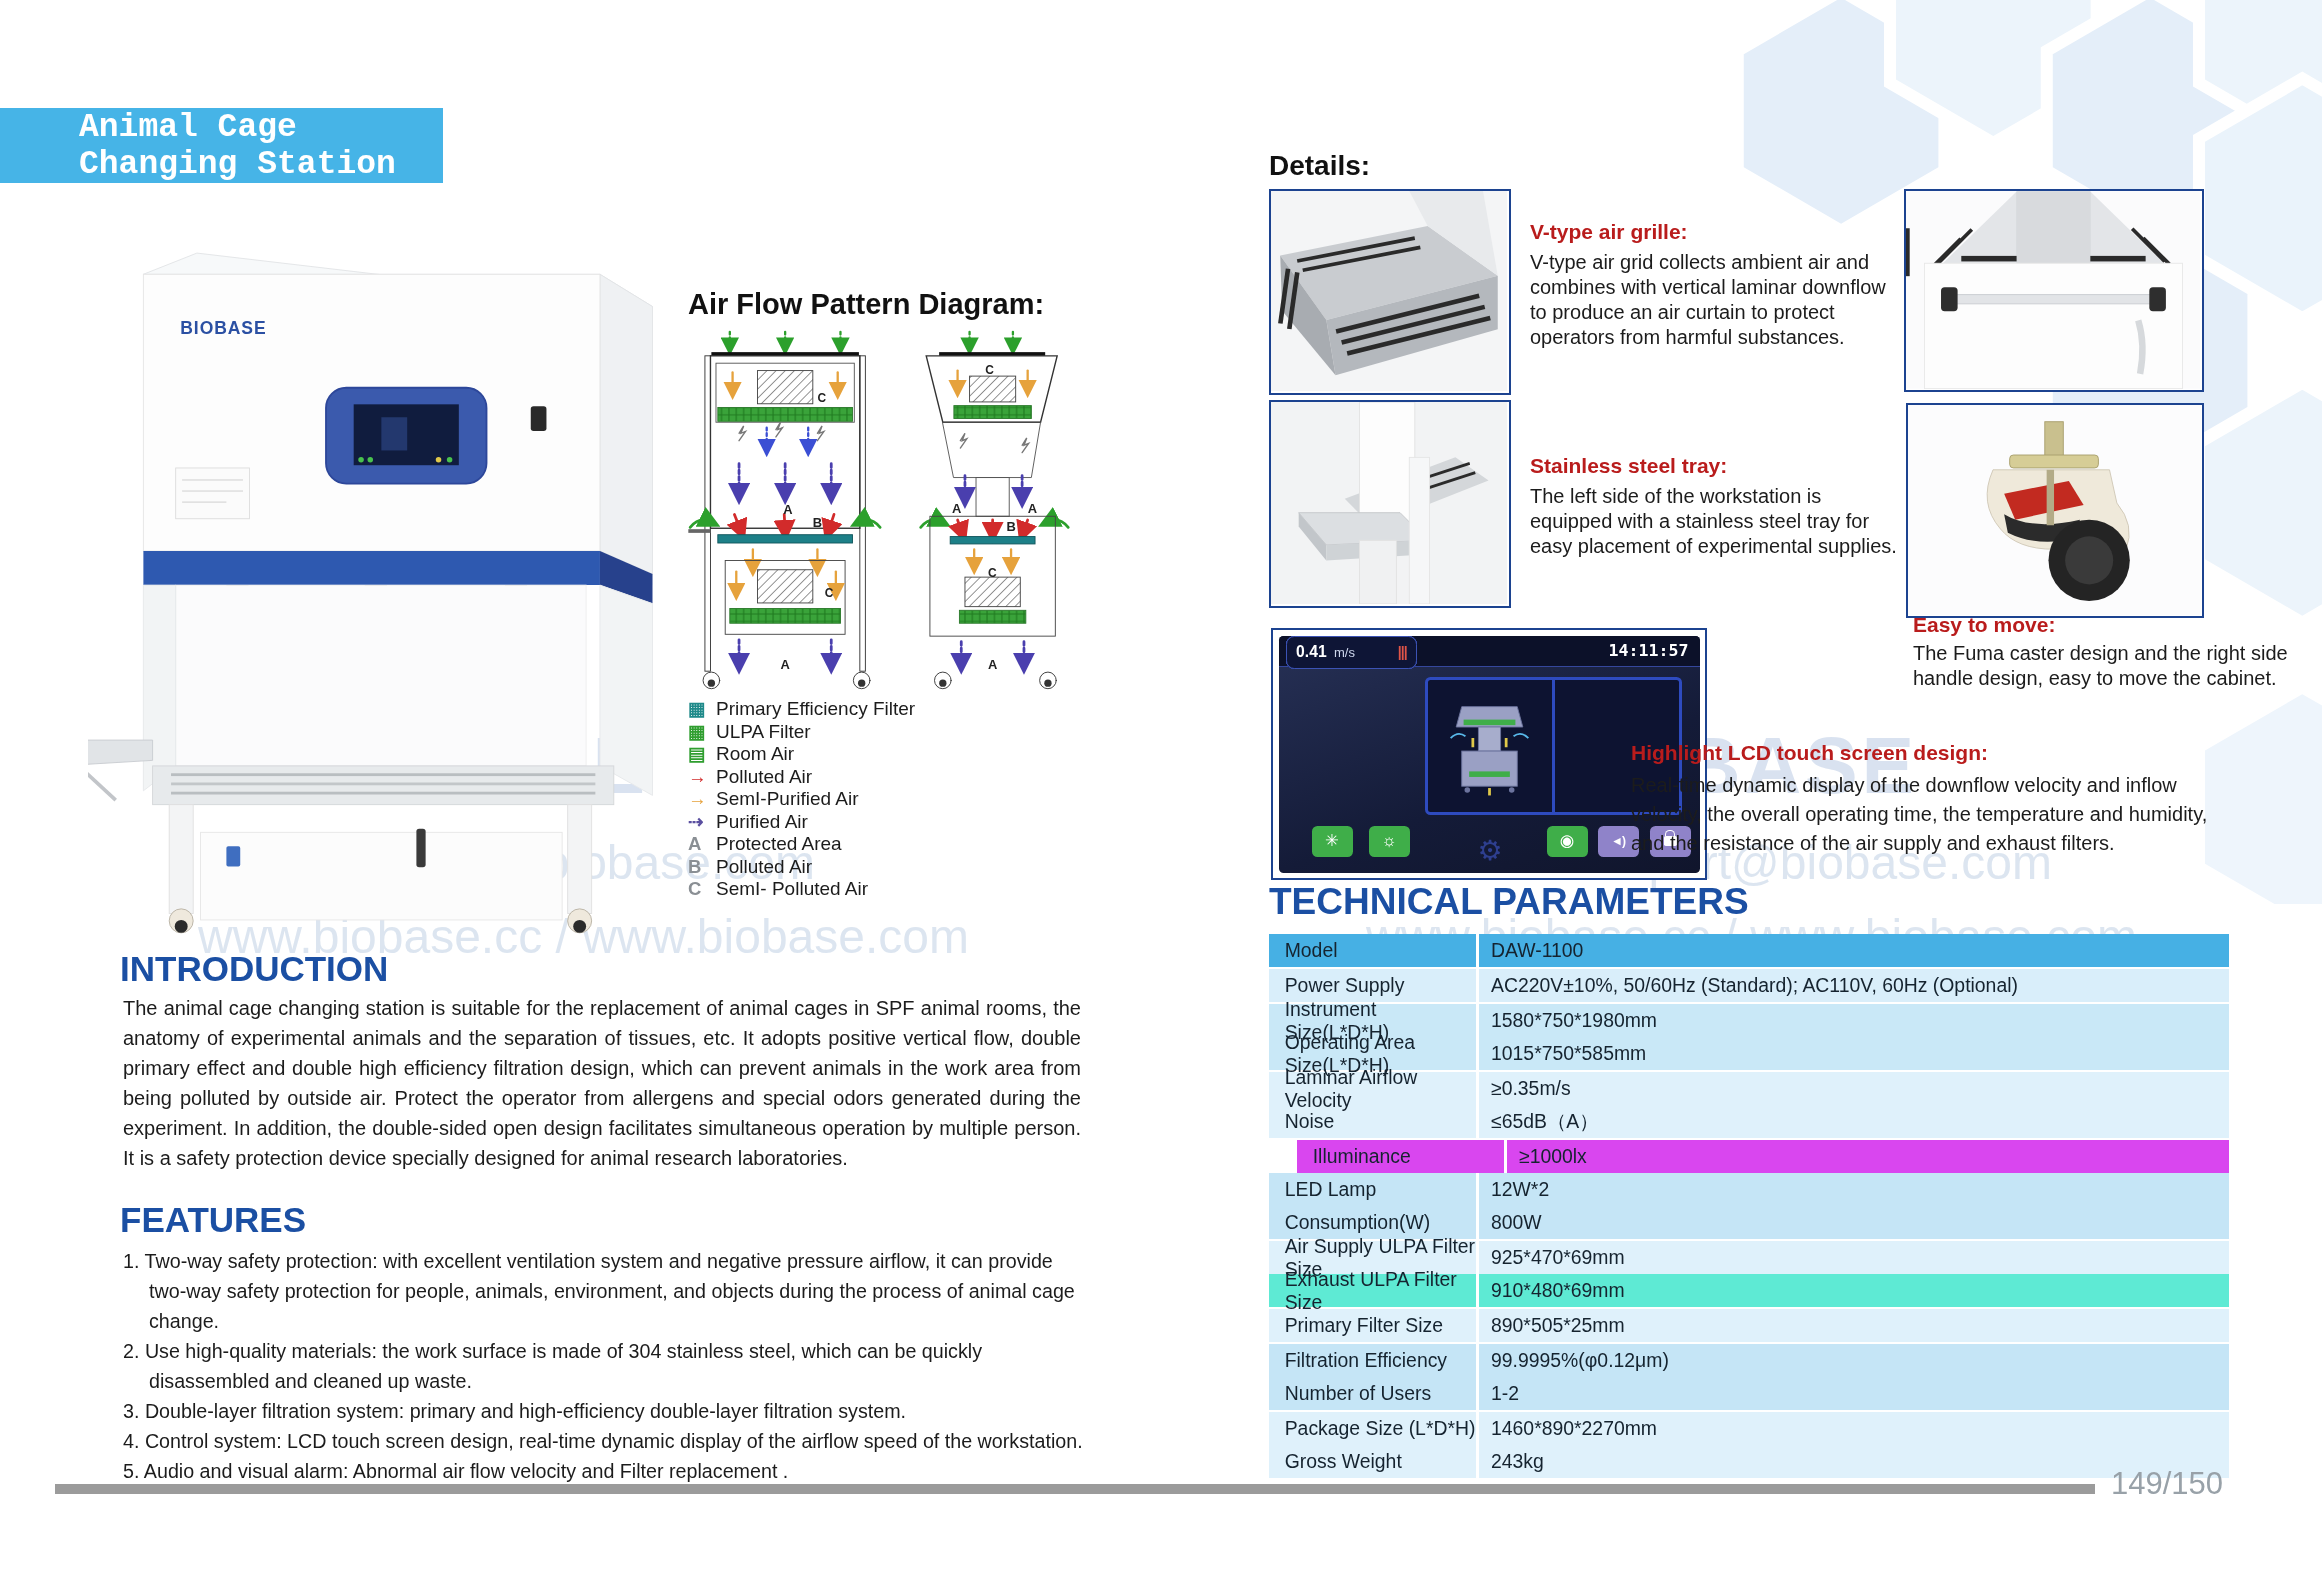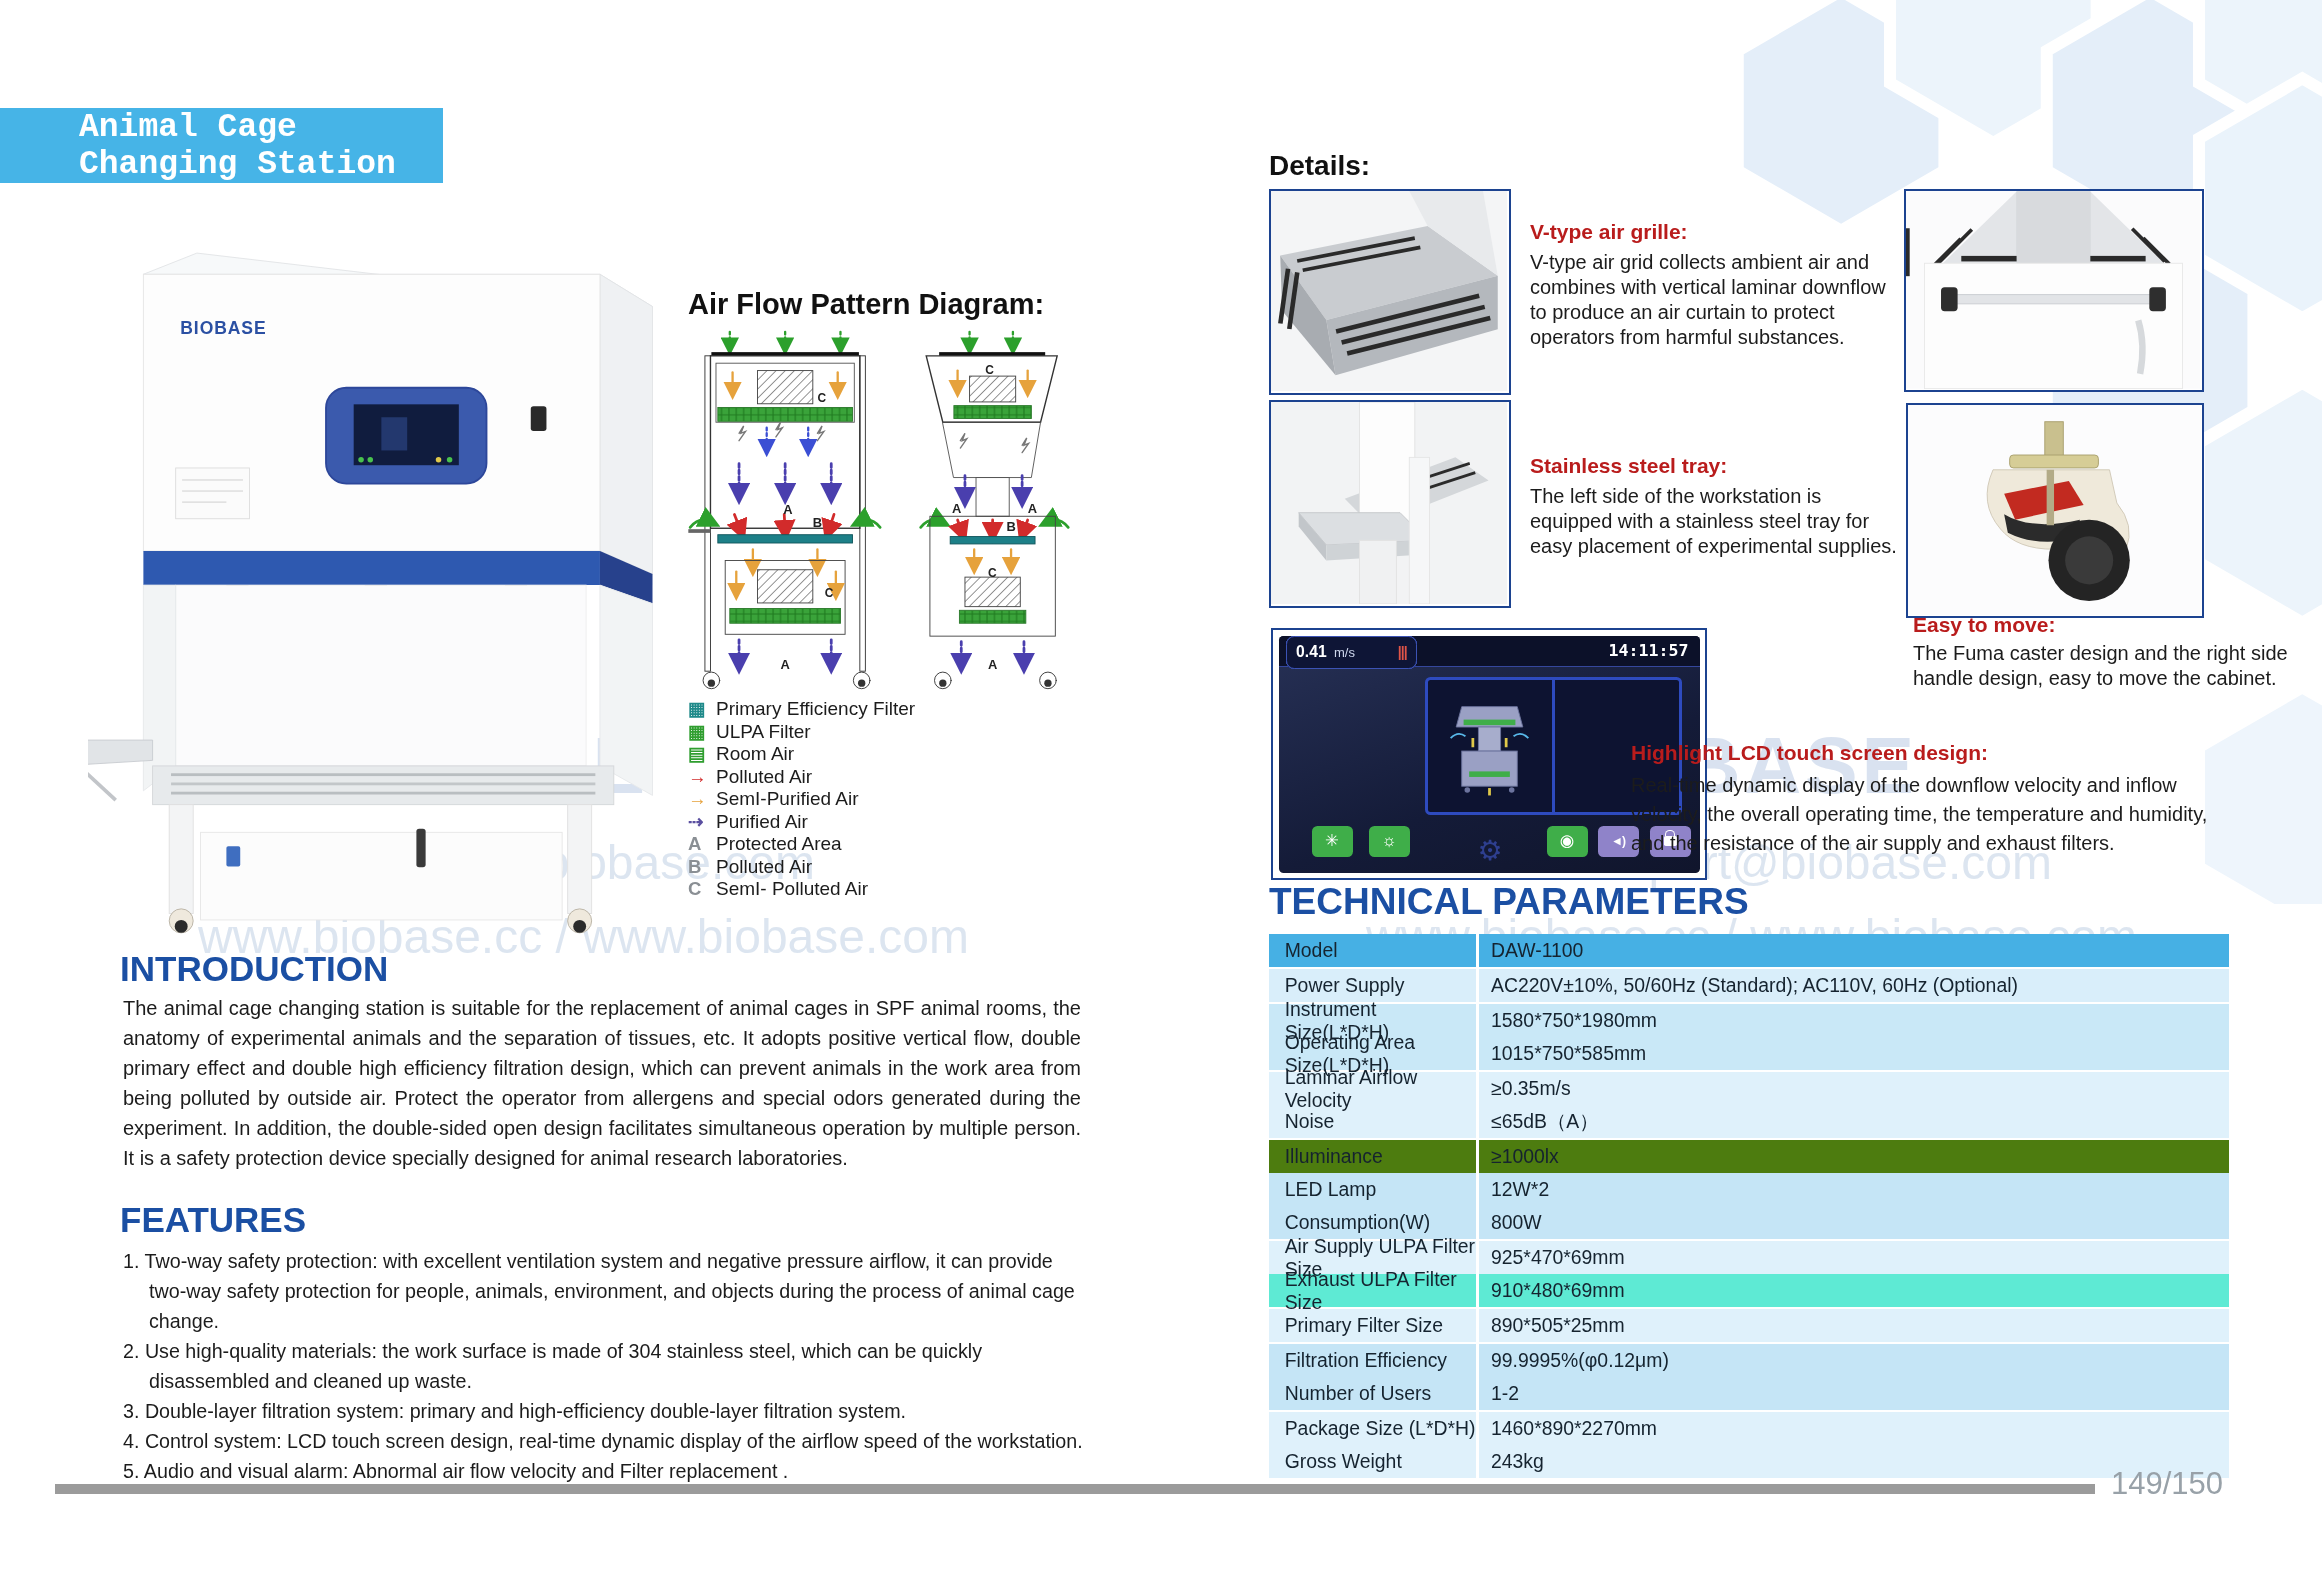--- a/index.html
+++ b/index.html
@@ -555,21 +555,21 @@
       <div class="t-row sep" style="background: rgb(223, 241, 251);">
         <div class="t-label">Laminar Airflow Velocity</div>
         <div class="t-value">≥0.35m/s</div>
       </div>
 
       <div class="t-row" style="background: rgb(223, 241, 251);">
         <div class="t-label">Noise</div>
         <div class="t-value">≤65dB（A）</div>
       </div>
 
-      <div class="t-row sep" style="background: #4d7c0f;">
+      <div class="t-row sep" style="background: #d946ef; margin-left: 28px;">
         <div class="t-label">Illuminance</div>
         <div class="t-value">≥1000lx</div>
       </div>
 
       <div class="t-row" style="background: rgb(197, 229, 246);">
         <div class="t-label">LED Lamp</div>
         <div class="t-value">12W*2</div>
       </div>
 
       <div class="t-row" style="background: rgb(197, 229, 246);">

